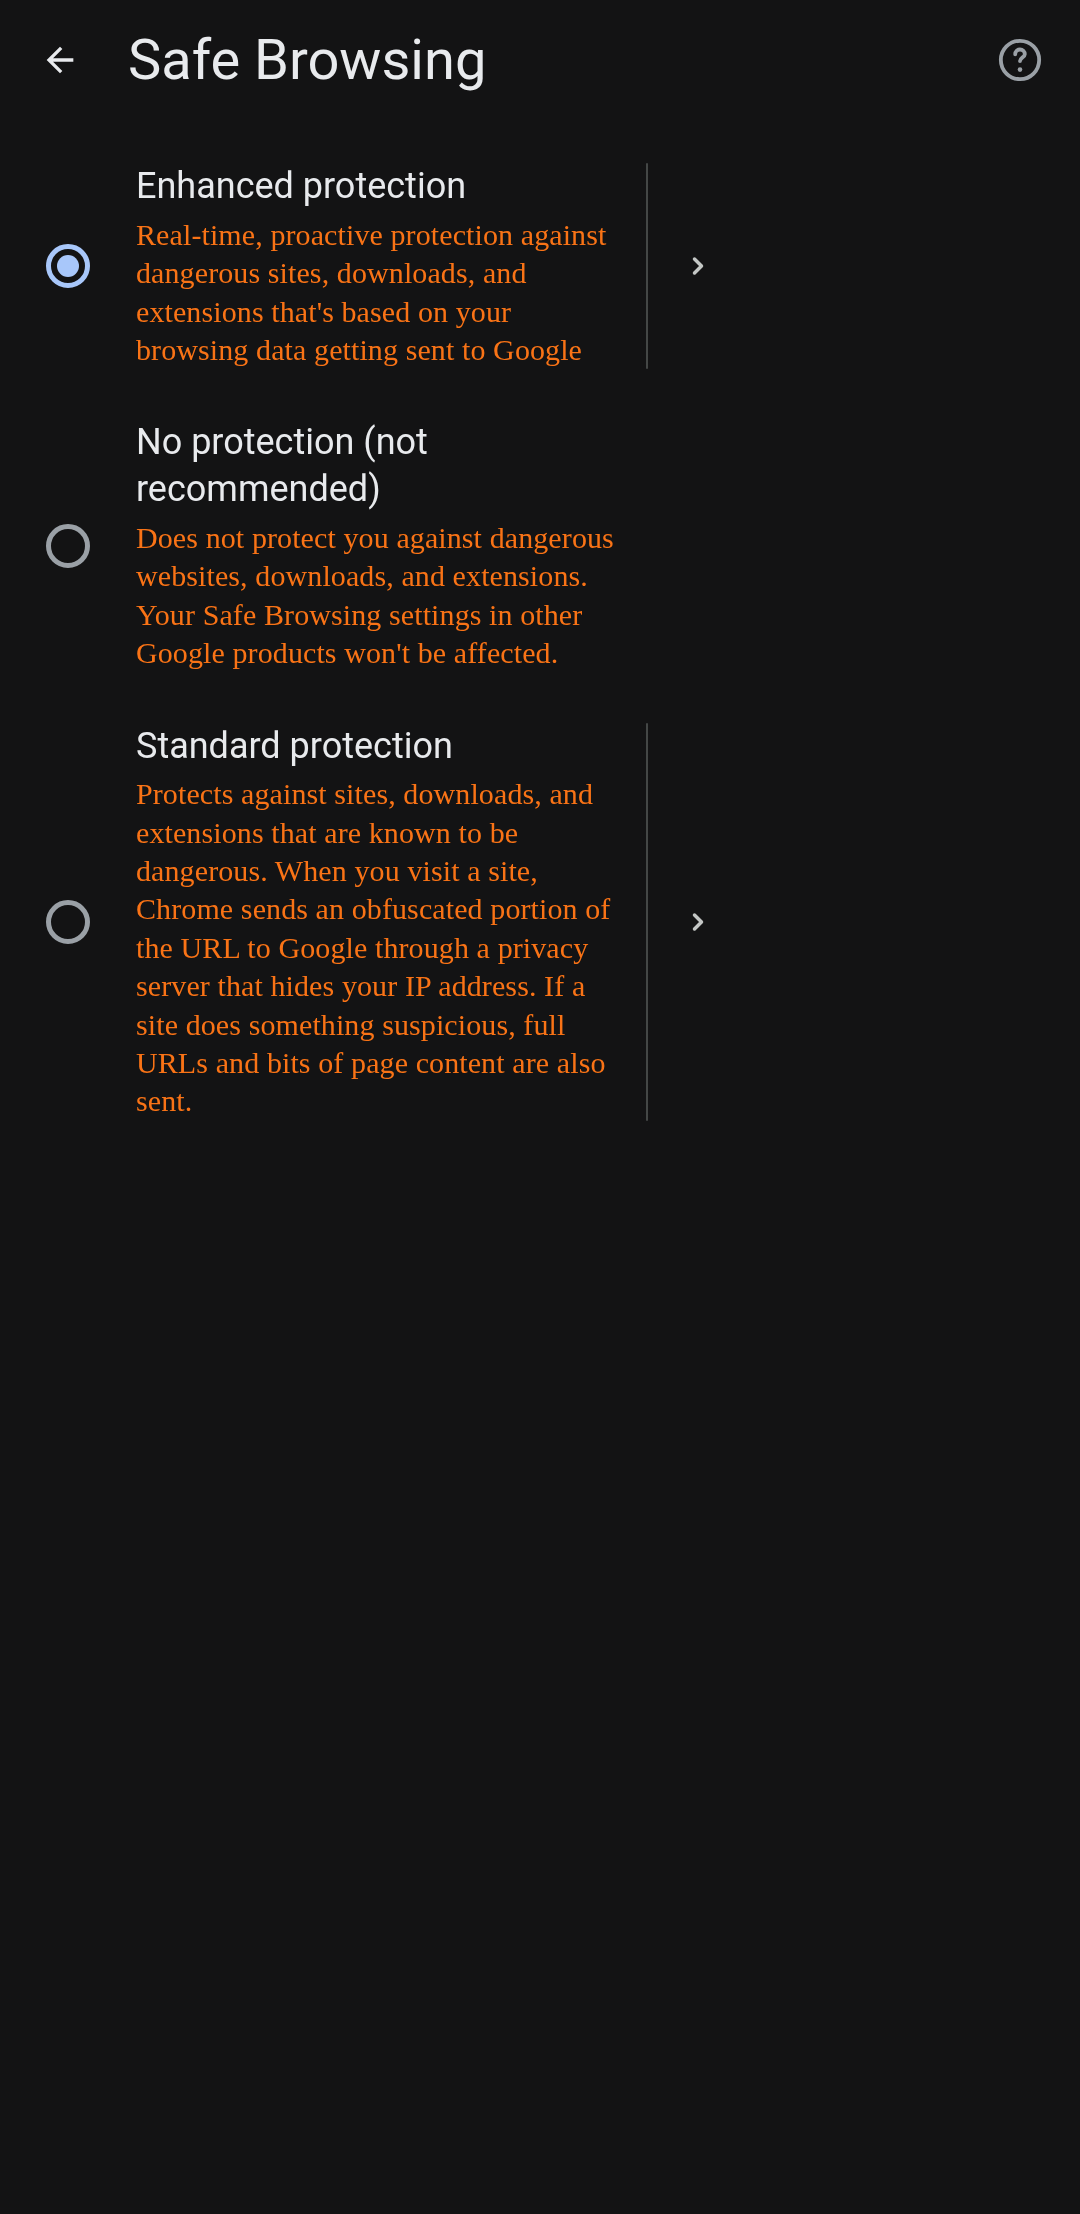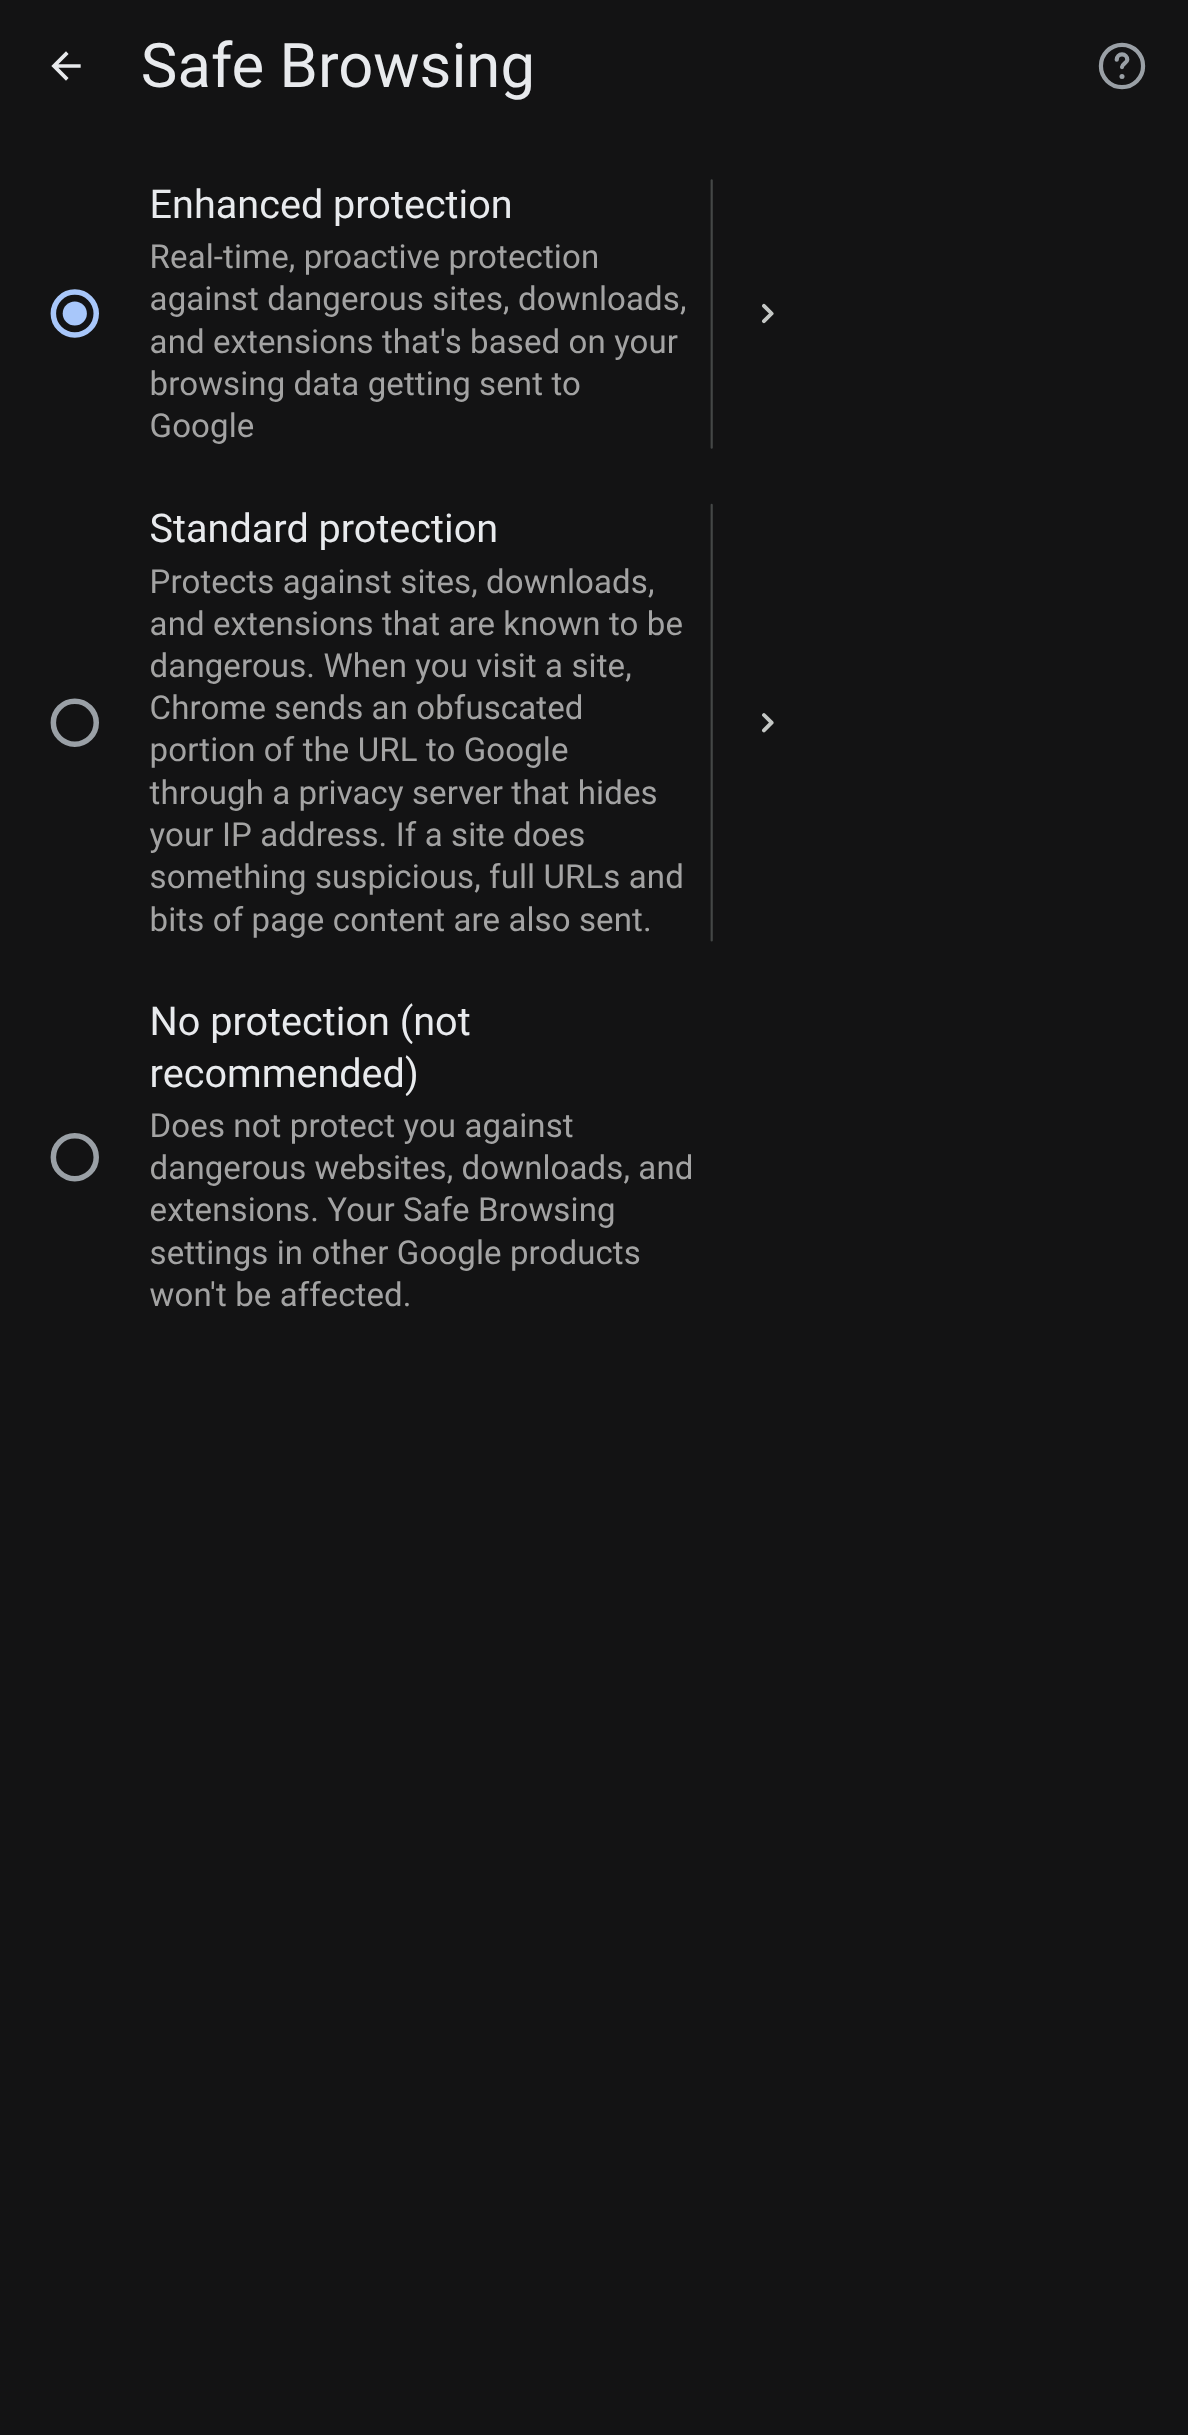--- a/index.html
+++ b/index.html
@@ -93,23 +93,24 @@
   .opt-title {
     font-size: 36px;
     font-weight: 400;
     color: #e8eaed;
     line-height: 1.3;
     margin-bottom: 6px;
   }
   .opt-desc {
     font-size: 30px;
     font-weight: 400;
-    color: #a3a3a3;
+    color: #f97316;
     line-height: 1.28;
     letter-spacing: 0.1px;
+    font-family: Liberation Serif, serif;
   }
   .divider-cell {
     width: 3px;
     display: flex;
     align-items: stretch;
   }
   .divider-line {
     width: 2px;
     background: #444746;
     border-radius: 1px;
@@ -158,39 +159,39 @@
       <svg width="28" height="28" viewBox="0 0 24 24" fill="none">
         <path d="M9 6l6 6-6 6" stroke="#c4c7c5" stroke-width="3" stroke-linecap="round" stroke-linejoin="round"></path>
       </svg>
     </button>
   </div>
 
   <div class="option-row">
     <div class="radio-cell">
       <span class="radio"></span>
     </div>
+    <div class="text-cell" style="max-width:520px;">
+      <div class="opt-title">No protection (not recommended)</div>
+      <div class="opt-desc">Does not protect you against dangerous websites, downloads, and extensions. Your Safe Browsing settings in other Google products won't be affected.</div>
+    </div>
+    <div class="divider-cell"></div>
+    <div class="chevron-cell"></div>
+  </div>
+
+  <div class="option-row">
+    <div class="radio-cell">
+      <span class="radio"></span>
+    </div>
     <div class="text-cell">
       <div class="opt-title">Standard protection</div>
       <div class="opt-desc">Protects against sites, downloads, and extensions that are known to be dangerous. When you visit a site, Chrome sends an obfuscated portion of the URL to Google through a privacy server that hides your IP address. If a site does something suspicious, full URLs and bits of page content are also sent.</div>
     </div>
     <div class="divider-cell">
         <div class="divider-line"></div>
       </div>
     <button class="chevron-cell" style="background:transparent;border:none;cursor:pointer;">
       <svg width="28" height="28" viewBox="0 0 24 24" fill="none">
         <path d="M9 6l6 6-6 6" stroke="#c4c7c5" stroke-width="3" stroke-linecap="round" stroke-linejoin="round"></path>
       </svg>
     </button>
   </div>
 
-  <div class="option-row">
-    <div class="radio-cell">
-      <span class="radio"></span>
-    </div>
-    <div class="text-cell" style="max-width:520px;">
-      <div class="opt-title">No protection (not recommended)</div>
-      <div class="opt-desc">Does not protect you against dangerous websites, downloads, and extensions. Your Safe Browsing settings in other Google products won't be affected.</div>
-    </div>
-    <div class="divider-cell"></div>
-    <div class="chevron-cell"></div>
-  </div>
-
 </div>
 
 </body></html>

